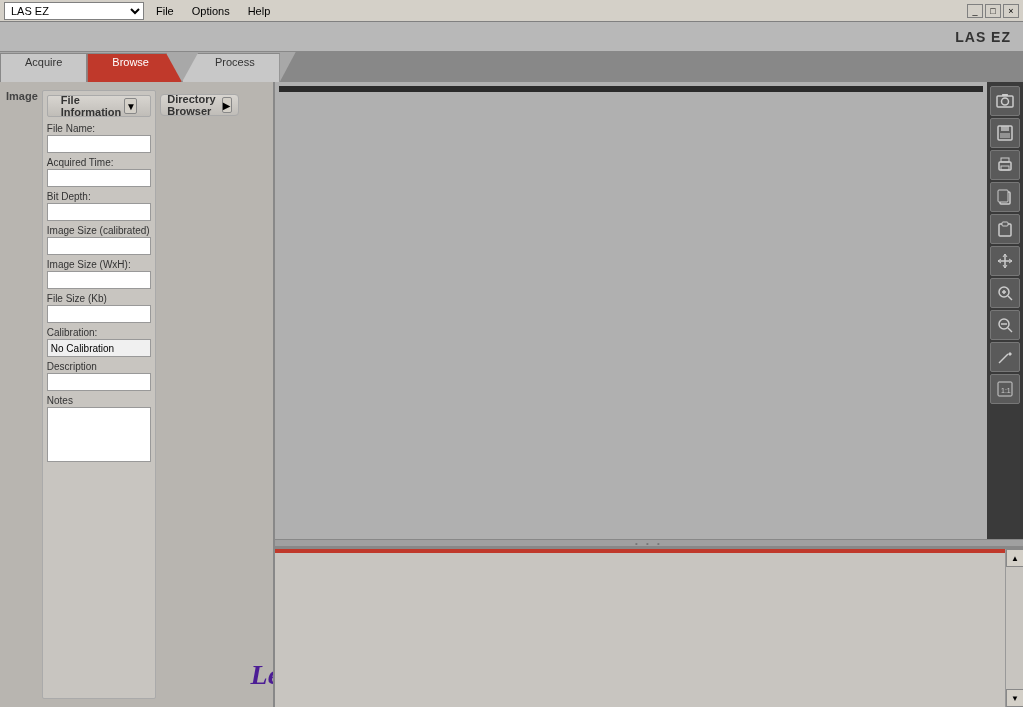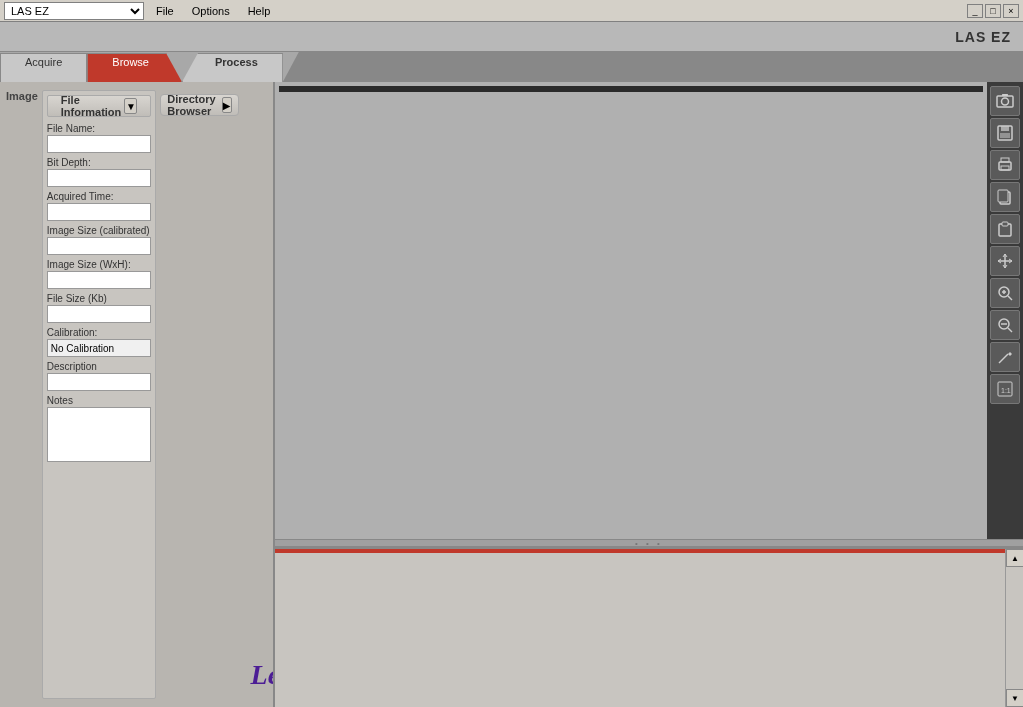--- a/index.html
+++ b/index.html
@@ -110,21 +110,20 @@
       height: 26px;
       clip-path: polygon(0 0, calc(100% - 16px) 0, 100% 100%, 0 100%);
       padding-right: 32px;
     }
     .tab.next-inactive {
       background: #c8c8c8;
       color: #333;
       margin-top: 4px;
       clip-path: polygon(16px 0, 100% 0, 100% 100%, 0 100%);
       padding-left: 32px;
-      font-weight: bold;
     }
     .tab-right-area {
       flex: 1;
       height: 30px;
       background: #888;
       clip-path: polygon(16px 0, 100% 0, 100% 100%, 0 100%);
     }
 
     
     .main-content {
@@ -366,26 +365,26 @@
         <span class="section-header-title">File Information</span>
         <div class="section-header-btn">▼</div>
       </div>
 
       <div>
         <div class="field-label">File Name:</div>
         <input class="field-input" type="text" value="" style="">
       </div>
 
       <div>
+        <div class="field-label">Acquired Time:</div>
+        <input class="field-input" type="text" value="" style="">
+      </div>
+
+      <div>
         <div class="field-label">Bit Depth:</div>
-        <input class="field-input" type="text" value="" style="">
-      </div>
-
-      <div>
-        <div class="field-label">Acquired Time:</div>
         <input class="field-input" type="text" value="" style="">
       </div>
 
       <div>
         <div class="field-label">Image Size (calibrated)</div>
         <input class="field-input" type="text" value="" style="">
       </div>
 
       <div>
         <div class="field-label">Image Size (WxH):</div>

